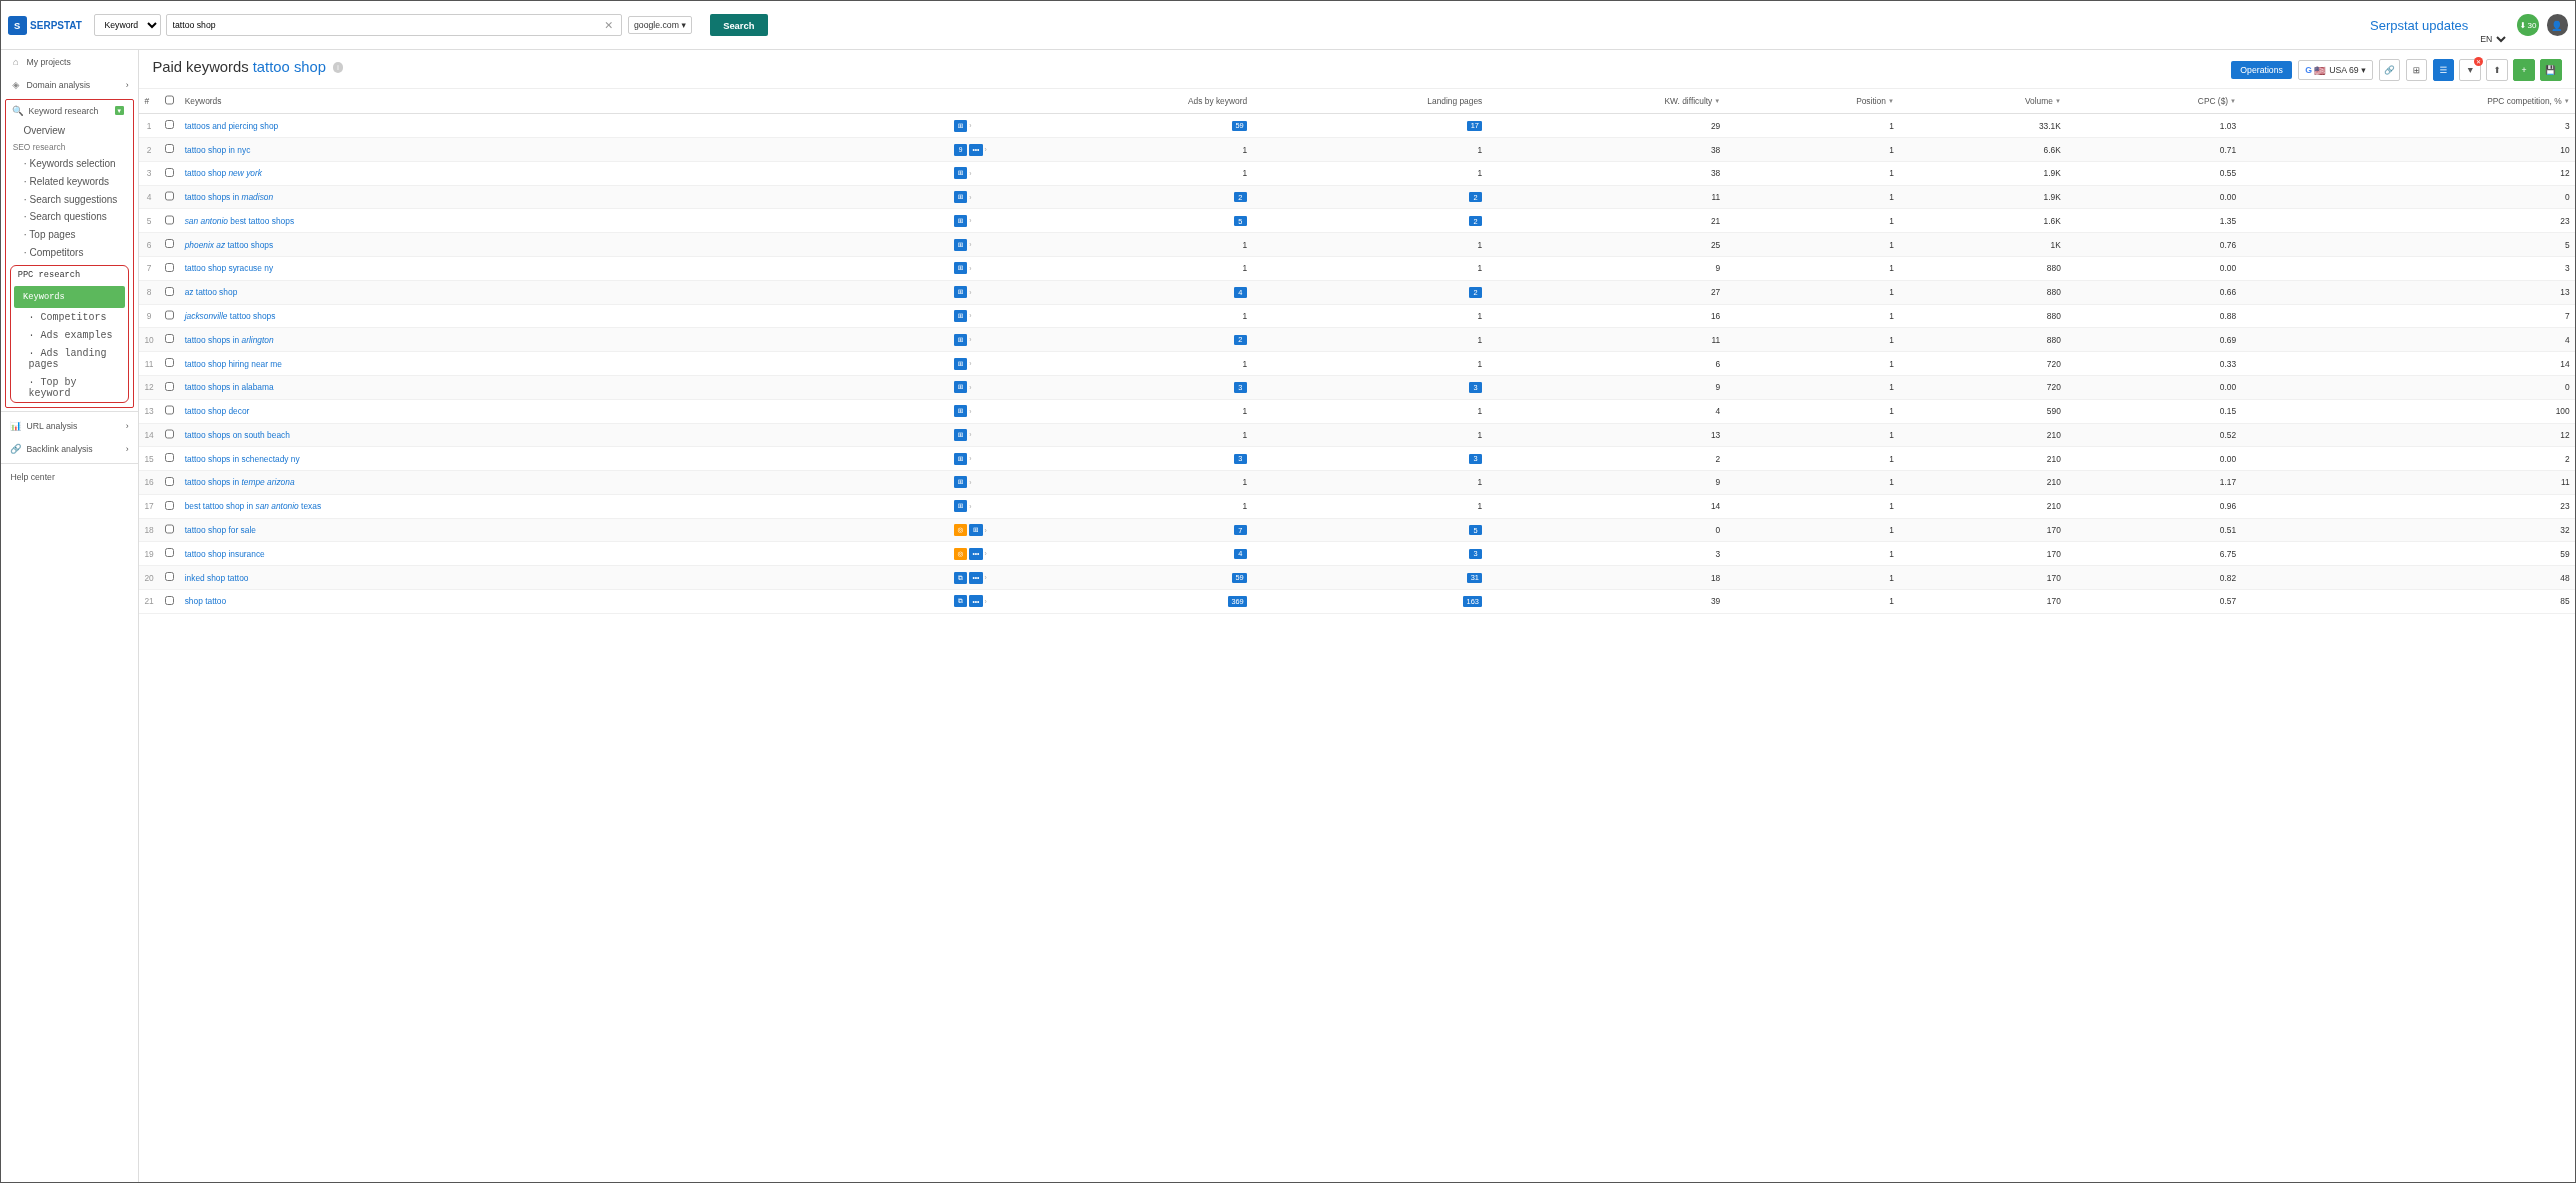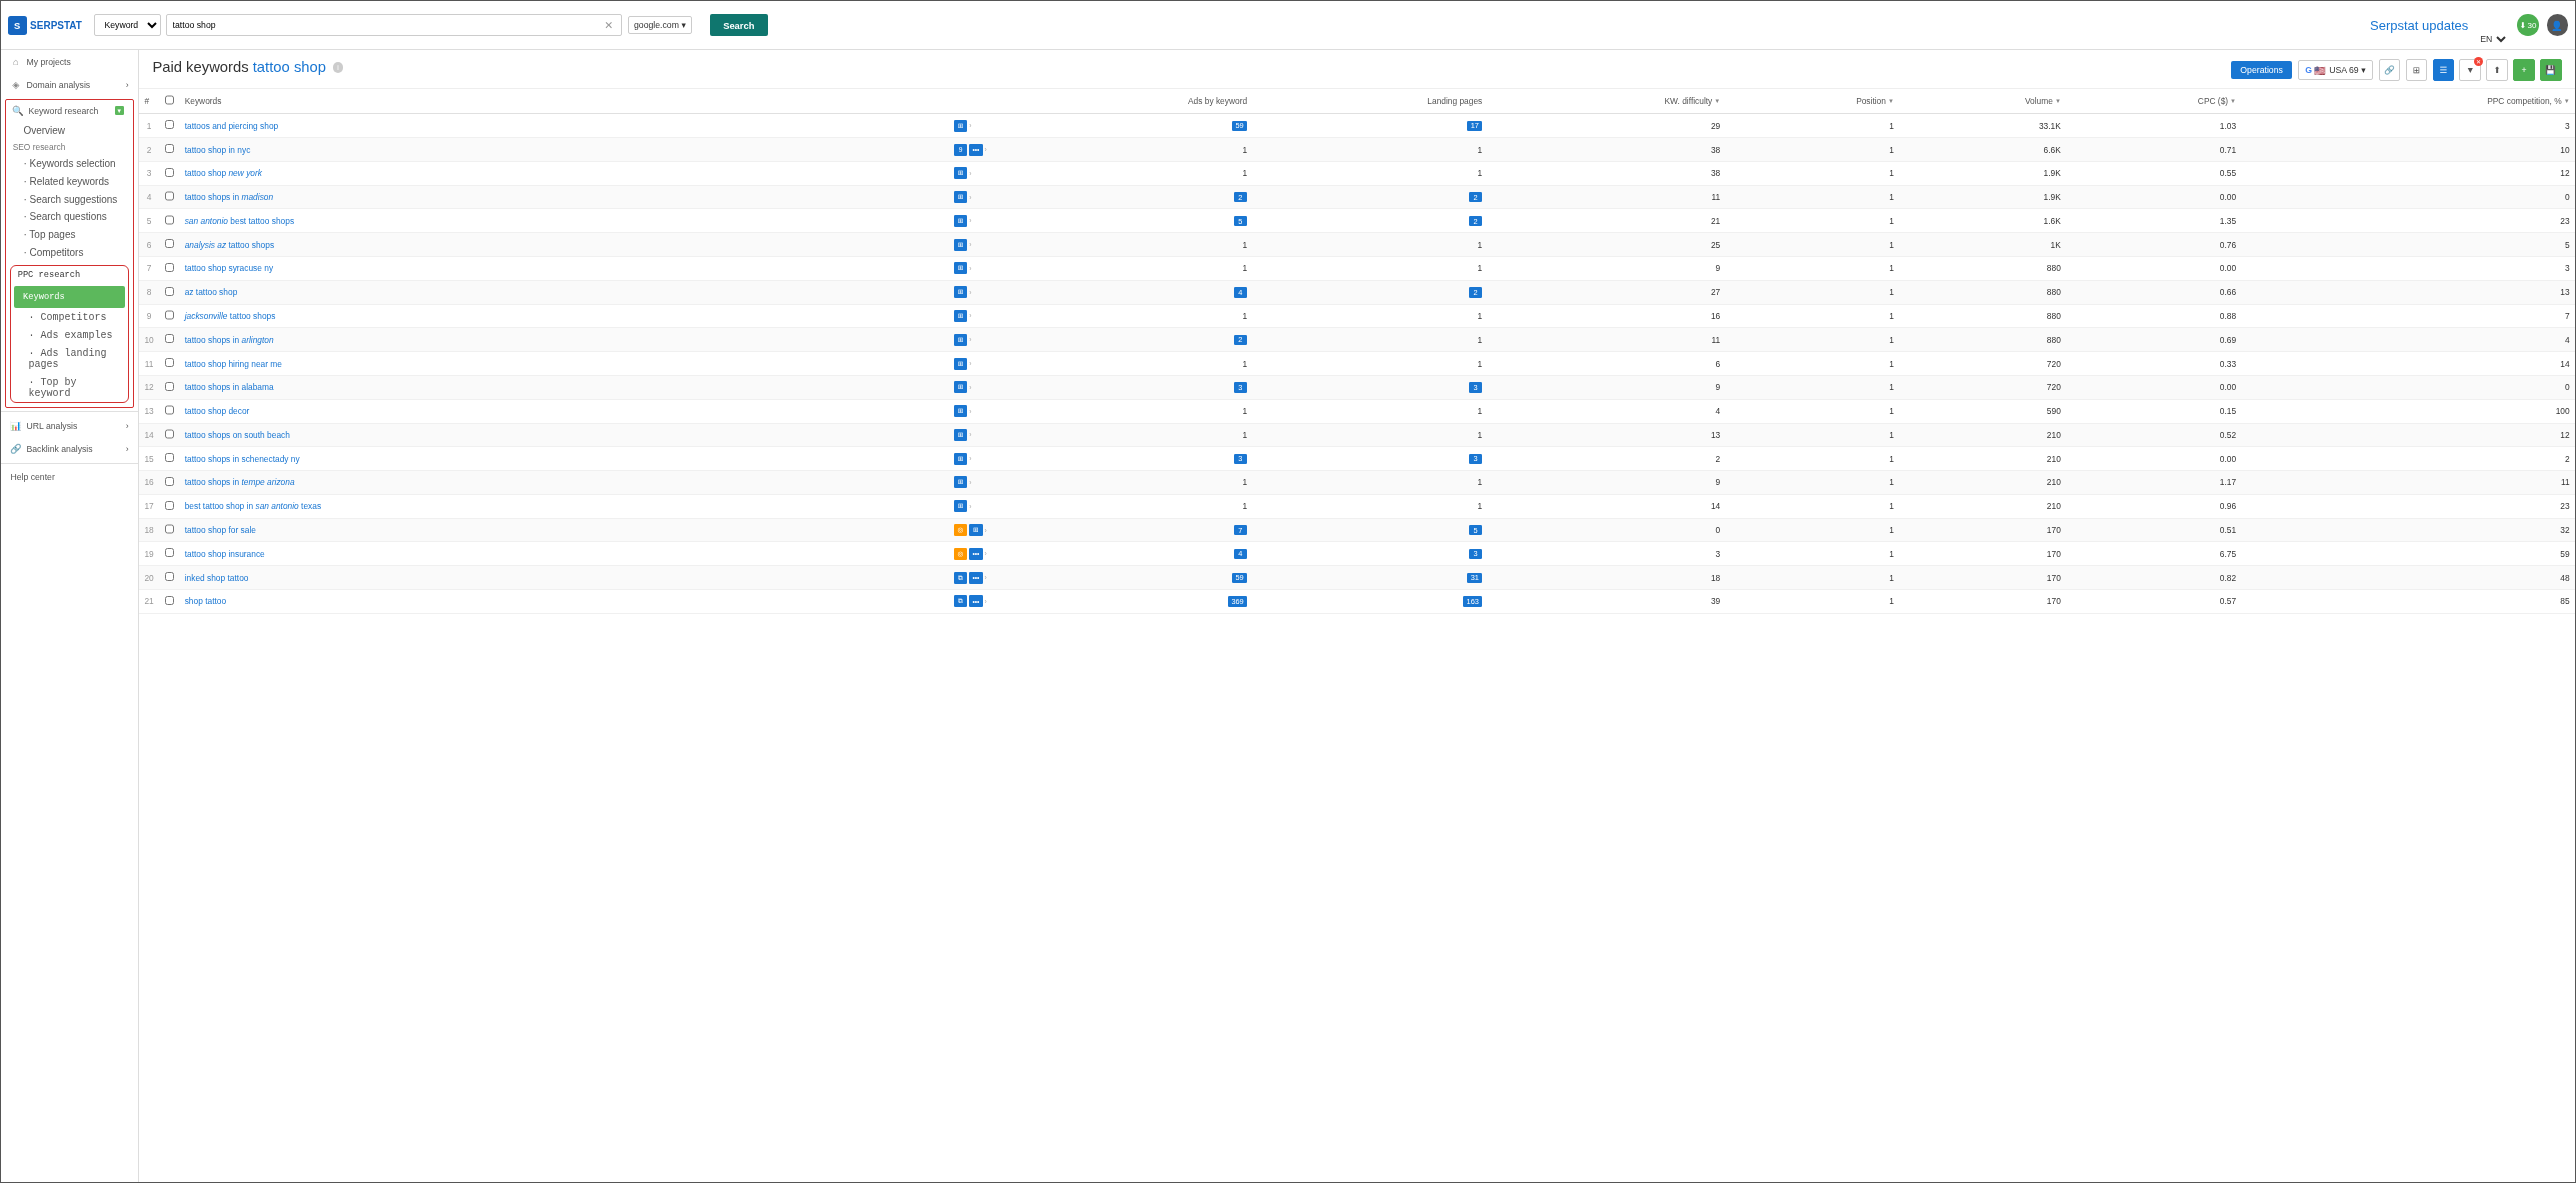--- a/index.html
+++ b/index.html
@@ -369,21 +369,21 @@
     <td><span class="num-badge">2</span></td>
     <td>21</td>
     <td>1</td>
     <td>1.6K</td>
     <td>1.35</td>
     <td>23</td>
   </tr>
               <tr>
     <td>6</td>
     <td><input type="checkbox" class="checkbox" style=""></td>
-    <td><a href="#"><em>analysis az</em> tattoo shops</a></td>
+    <td><a href="#"><em>phoenix az</em> tattoo shops</a></td>
     <td>
                   <div class="row-icon-group">
                     <span class="row-icon">⊞</span>
                     <span class="row-arrow">›</span>
                   </div>
                 </td>
     <td>1</td>
     <td>1</td>
     <td>25</td>
     <td>1</td>

